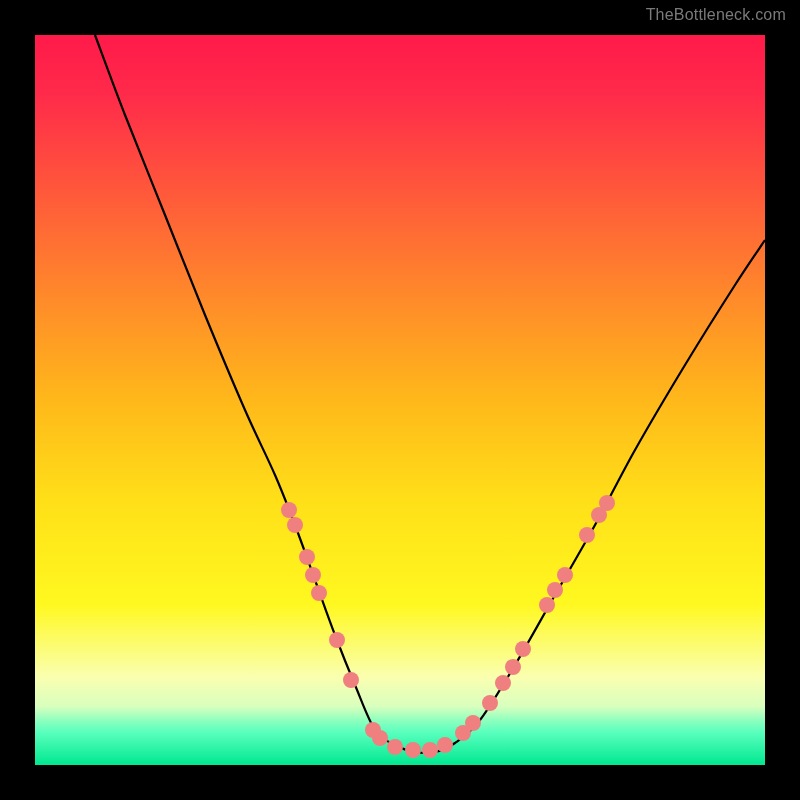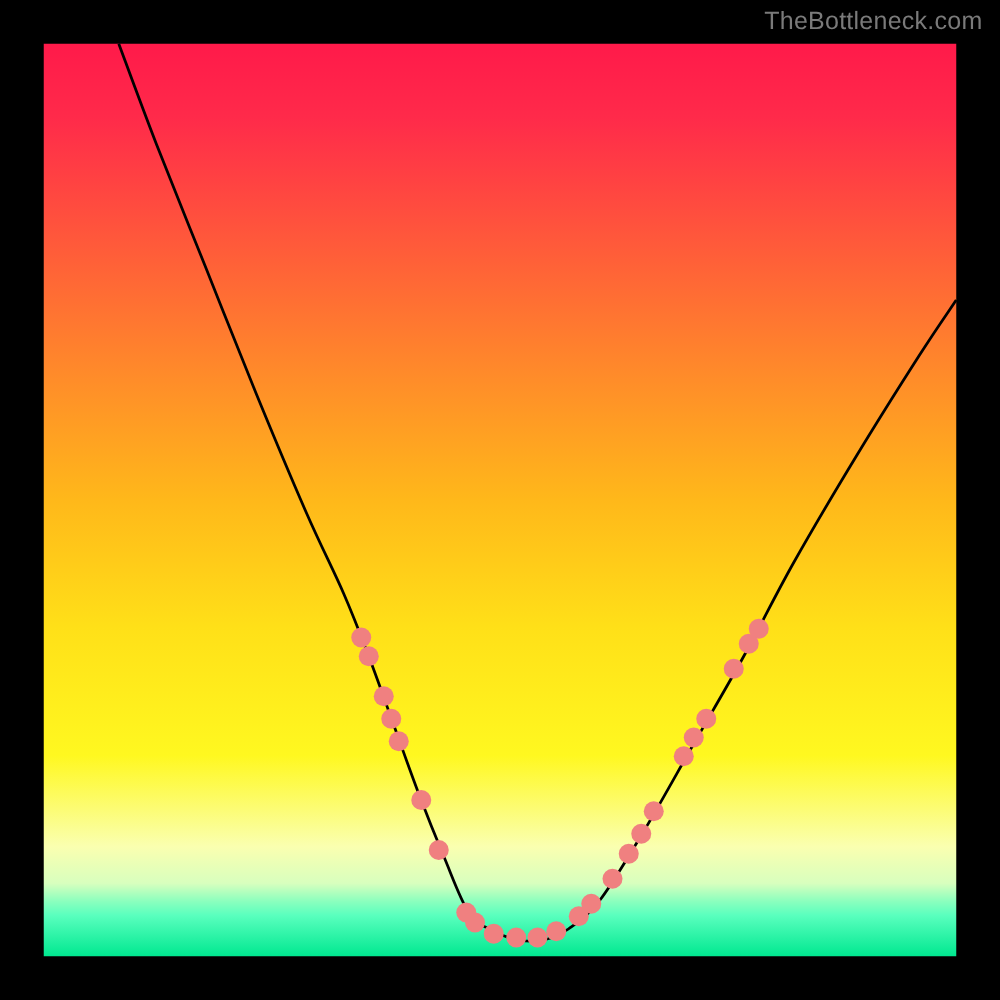--- a/index.html
+++ b/index.html
@@ -37,21 +37,21 @@
       #8affbe 94%,
       #5affbe 95.5%,
       #00e890 100%
     );
   }
   .watermark {
     position: absolute;
     top: 6px;
     right: 14px;
     font-family: Arial, Helvetica, sans-serif;
-    font-size: 20px;
+    font-size: 16px;
     color: #7a7a7a;
     font-weight: 500;
     letter-spacing: 0.2px;
   }
   svg.curve {
     position: absolute;
     left: 0;
     top: 0;
     width: 730px;
     height: 730px;

